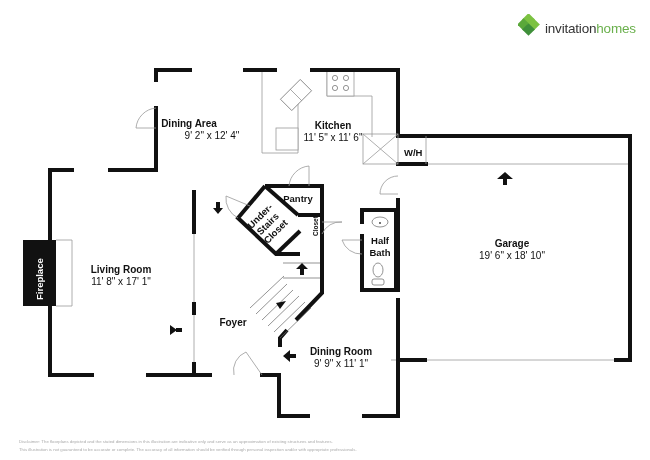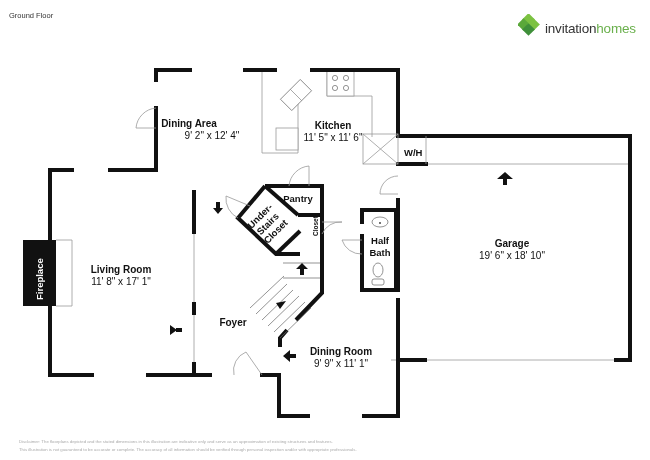--- a/index.html
+++ b/index.html
@@ -11,21 +11,20 @@
   .plan { position: absolute; left: 0; top: 0; }
   .disclaimer { position: absolute; left: 19px; top: 438px; font-size: 4.3px; color: #aaa; line-height: 8px; }
   .room-name { font-family: "Liberation Sans", sans-serif; font-weight: bold; font-size: 10px; fill: #111; }
   .room-dim { font-family: "Liberation Sans", sans-serif; font-size: 10px; fill: #111; }
   .small-label { font-family: "Liberation Sans", sans-serif; font-weight: bold; font-size: 9.5px; fill: #111; }
 </style>
 </head>
 <body>
 
 <div class="header">
-  <div>Ground Floor</div>
 </div>
 
 <div class="logo">
   <svg width="22" height="22" viewBox="0 0 22 22">
     <rect x="6" y="1" width="9" height="9" transform="rotate(45 10.5 5.5)" fill="#7cc242"></rect>
     <rect x="1" y="6" width="9" height="9" transform="rotate(45 5.5 10.5)" fill="#5aa83a"></rect>
     <rect x="11" y="6" width="9" height="9" transform="rotate(45 15.5 10.5)" fill="#7cc242"></rect>
     <rect x="6" y="11" width="9" height="9" transform="rotate(45 10.5 15.5)" fill="#3f8f3a"></rect>
   </svg>
   <span class="logo-text"><span>invitation</span><span class="homes">homes</span></span>

